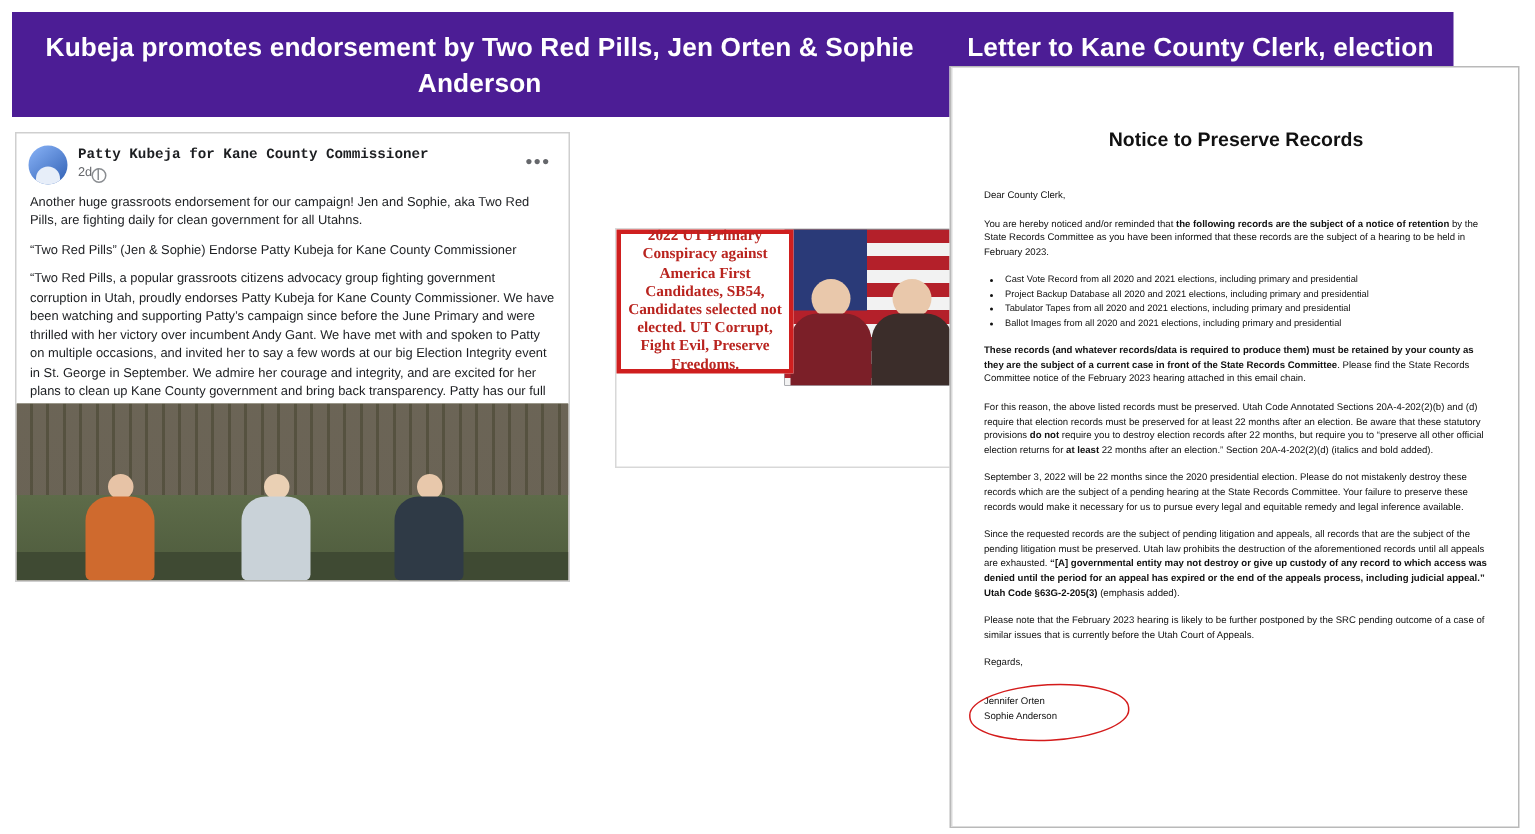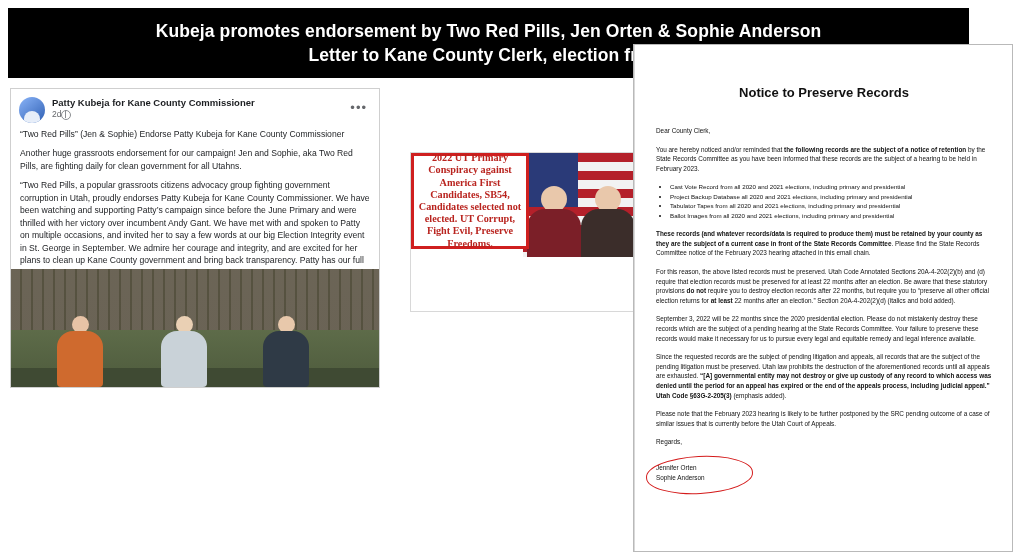--- a/index.html
+++ b/index.html
@@ -7,24 +7,24 @@
     width:1023px; height:556px;
     background:#ffffff;
     font-family:"Liberation Sans", sans-serif;
     position:relative;
     overflow:hidden;
   }
   .banner {
     position:absolute;
     left:8px; top:8px;
     width:961px; height:70px;
-    background:#000000;
+    background:#4c1d95;
     color:#ffffff;
     display:flex;
-    flex-direction:column;
+    flex-direction:row;
     align-items:center;
     justify-content:center;
     text-align:center;
     font-weight:bold;
     font-size:17.5px;
     line-height:1.38;
     letter-spacing:0.1px;
   }
   .banner .l2 { font-size:17.5px; }
 
@@ -57,24 +57,24 @@
     content:"";
     position:absolute;
     left:50%; top:55%;
     width:16px;height:16px;
     transform:translate(-50%,0);
     border-radius:50% 50% 40% 40%;
     background:#e7eef9;
   }
   .fb-names { display:flex; flex-direction:column; }
   .fb-page {
-    font-size:9.5px; font-weight:bold; color:#1c1e21; line-height:1.3;
+    font-size:9.5px; font-weight:bold; color:#1c1e21; line-height:1.3;font-family:Liberation Mono, monospace;
   }
   .fb-meta {
-    font-size:8.5px; color:#65676b; line-height:1.4; display:flex; align-items:flex-start; gap:0;
+    font-size:8.5px; color:#65676b; line-height:1.4; display:flex; align-items:flex-end; gap:0;
   }
   .globe {
     display:inline-block; width:8px;height:8px;border-radius:50%;
     border:1px solid #8a8d91; position:relative; top:1px;
   }
   .globe:before{
     content:""; position:absolute; left:3px; top:-1px; width:1px;height:8px;background:#8a8d91;
   }
   .fb-dots {
     position:absolute; right:12px; top:12px;
@@ -238,22 +238,22 @@
       <div class="fb-page">Patty Kubeja for Kane County Commissioner</div>
       <div class="fb-meta">
         <span>2d</span>
         <span class="globe"></span>
       </div>
     </div>
     <div class="fb-dots">•••</div>
   </div>
 
   <div class="fb-body">
+    <p>Another huge grassroots endorsement for our campaign!  Jen and Sophie, aka Two Red Pills, are fighting daily for clean government for all Utahns.</p>
     <p>“Two Red Pills” (Jen &amp; Sophie) Endorse Patty Kubeja for Kane County Commissioner</p>
-    <p>Another huge grassroots endorsement for our campaign!  Jen and Sophie, aka Two Red Pills, are fighting daily for clean government for all Utahns.</p>
     <p>“Two Red Pills, a popular grassroots citizens advocacy group fighting government corruption in Utah, proudly endorses Patty Kubeja for Kane County Commissioner.  We have been watching and supporting Patty’s campaign since before the June Primary and were thrilled with her victory over incumbent Andy Gant.  We have met with and spoken to Patty on multiple occasions, and invited her to say a few words at our big Election Integrity event in St. George in September.  We admire her courage and integrity, and are excited for her plans to clean up Kane County government and bring back transparency.  Patty has our full endorsement!”</p>
     <p>— Jennifer Orten and Sophie Anderson</p>
     <a class="fb-link" href="#">https://TwoRedPills.org/</a>
   </div>
 
   <div class="fb-photo">
     <div class="ph-sky"></div>
     <div class="ph-fence"></div>
     <div class="ph-ground"></div>
     <div class="fig fig1">

